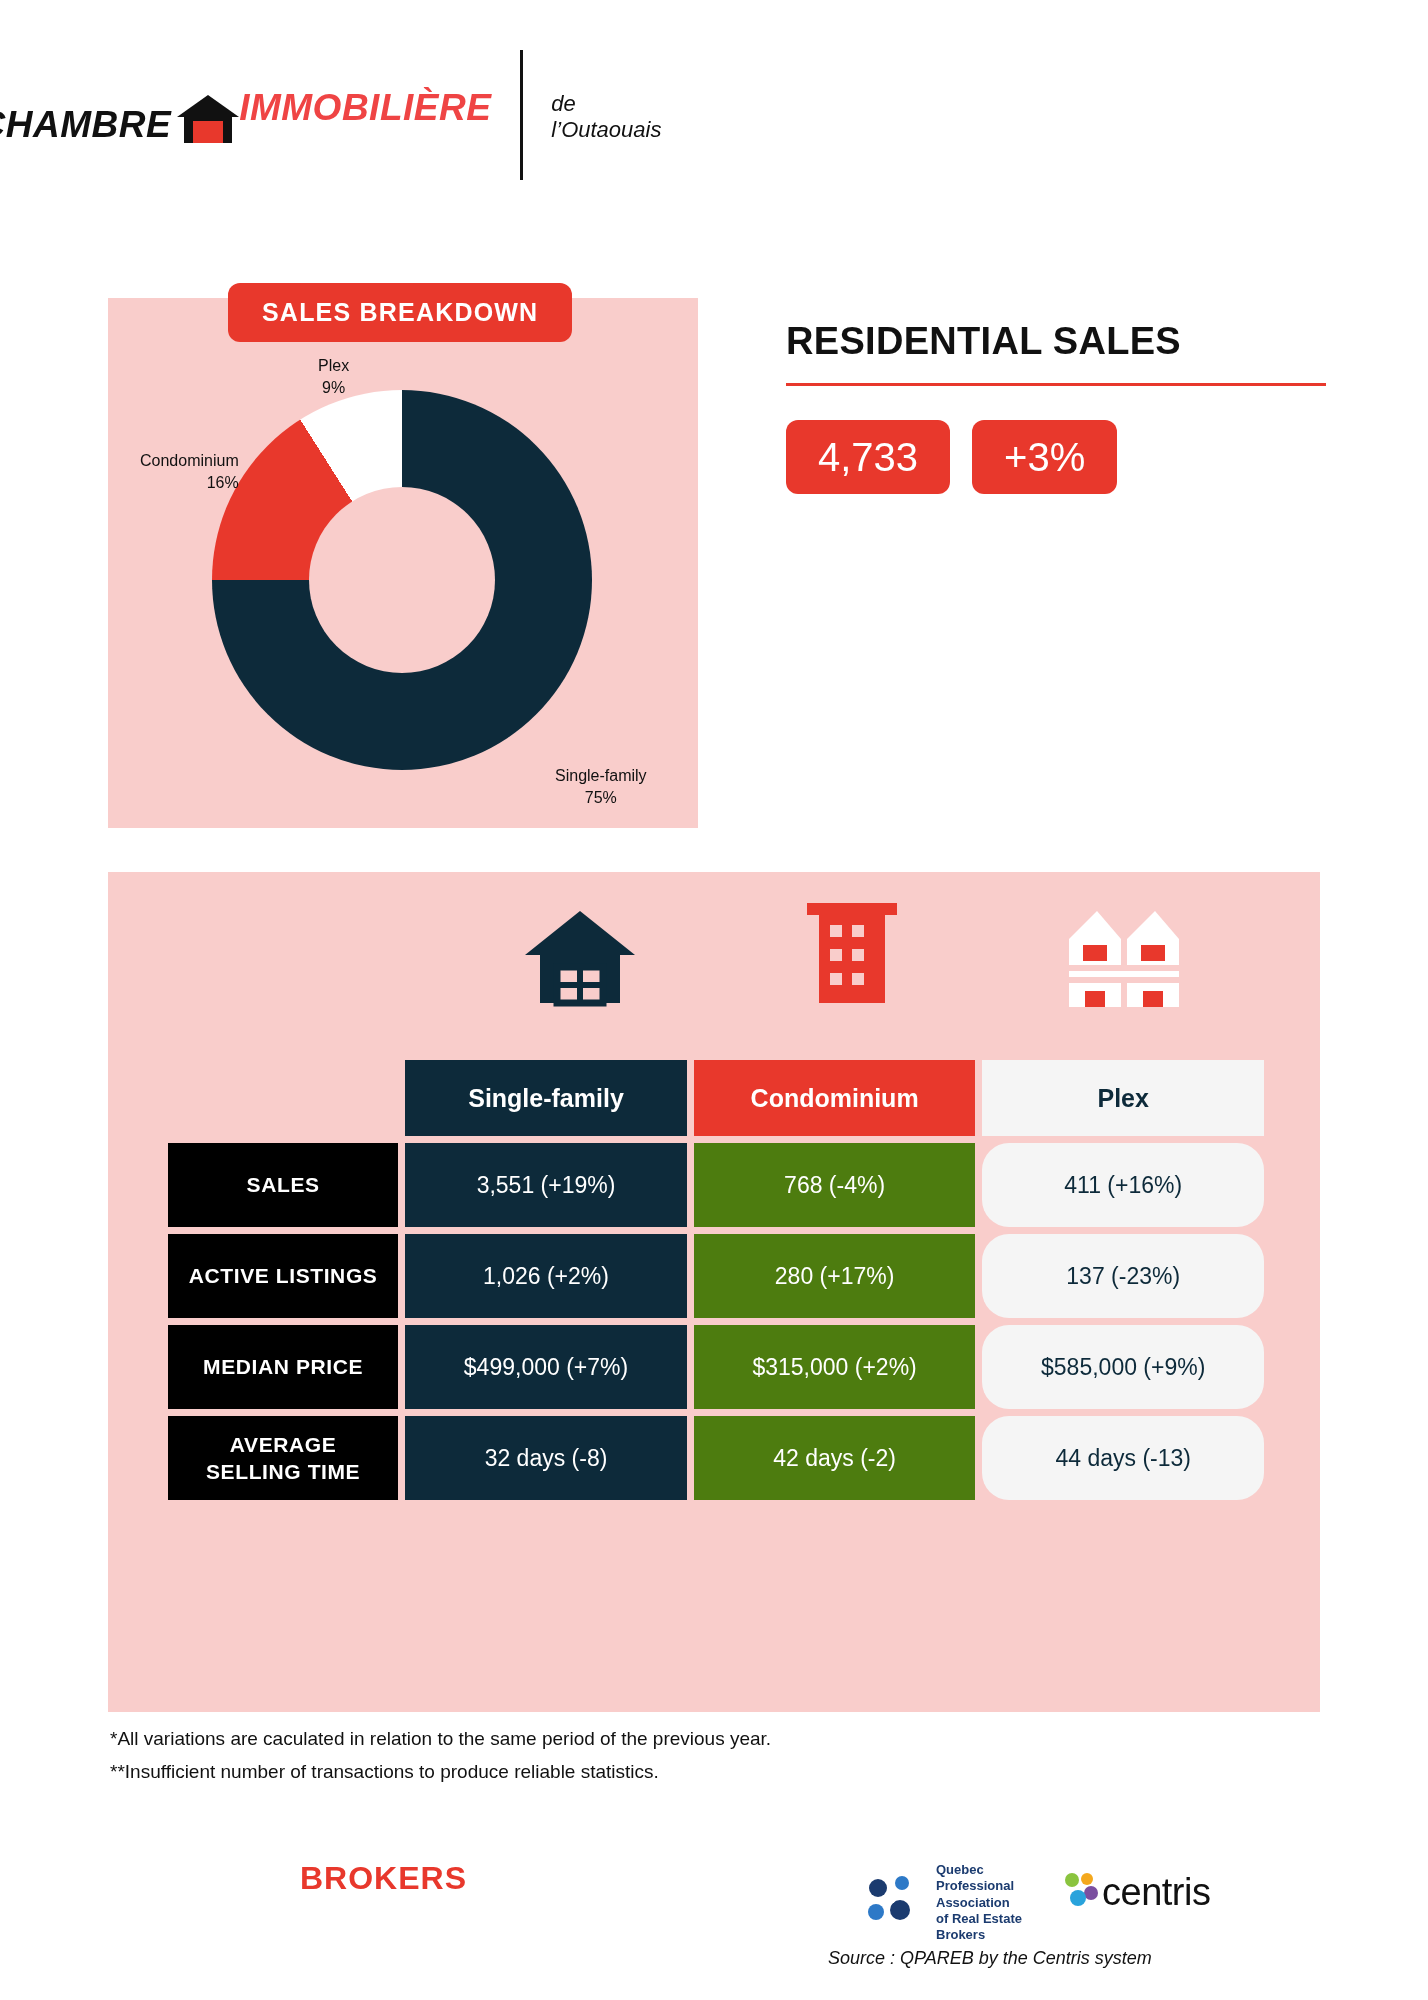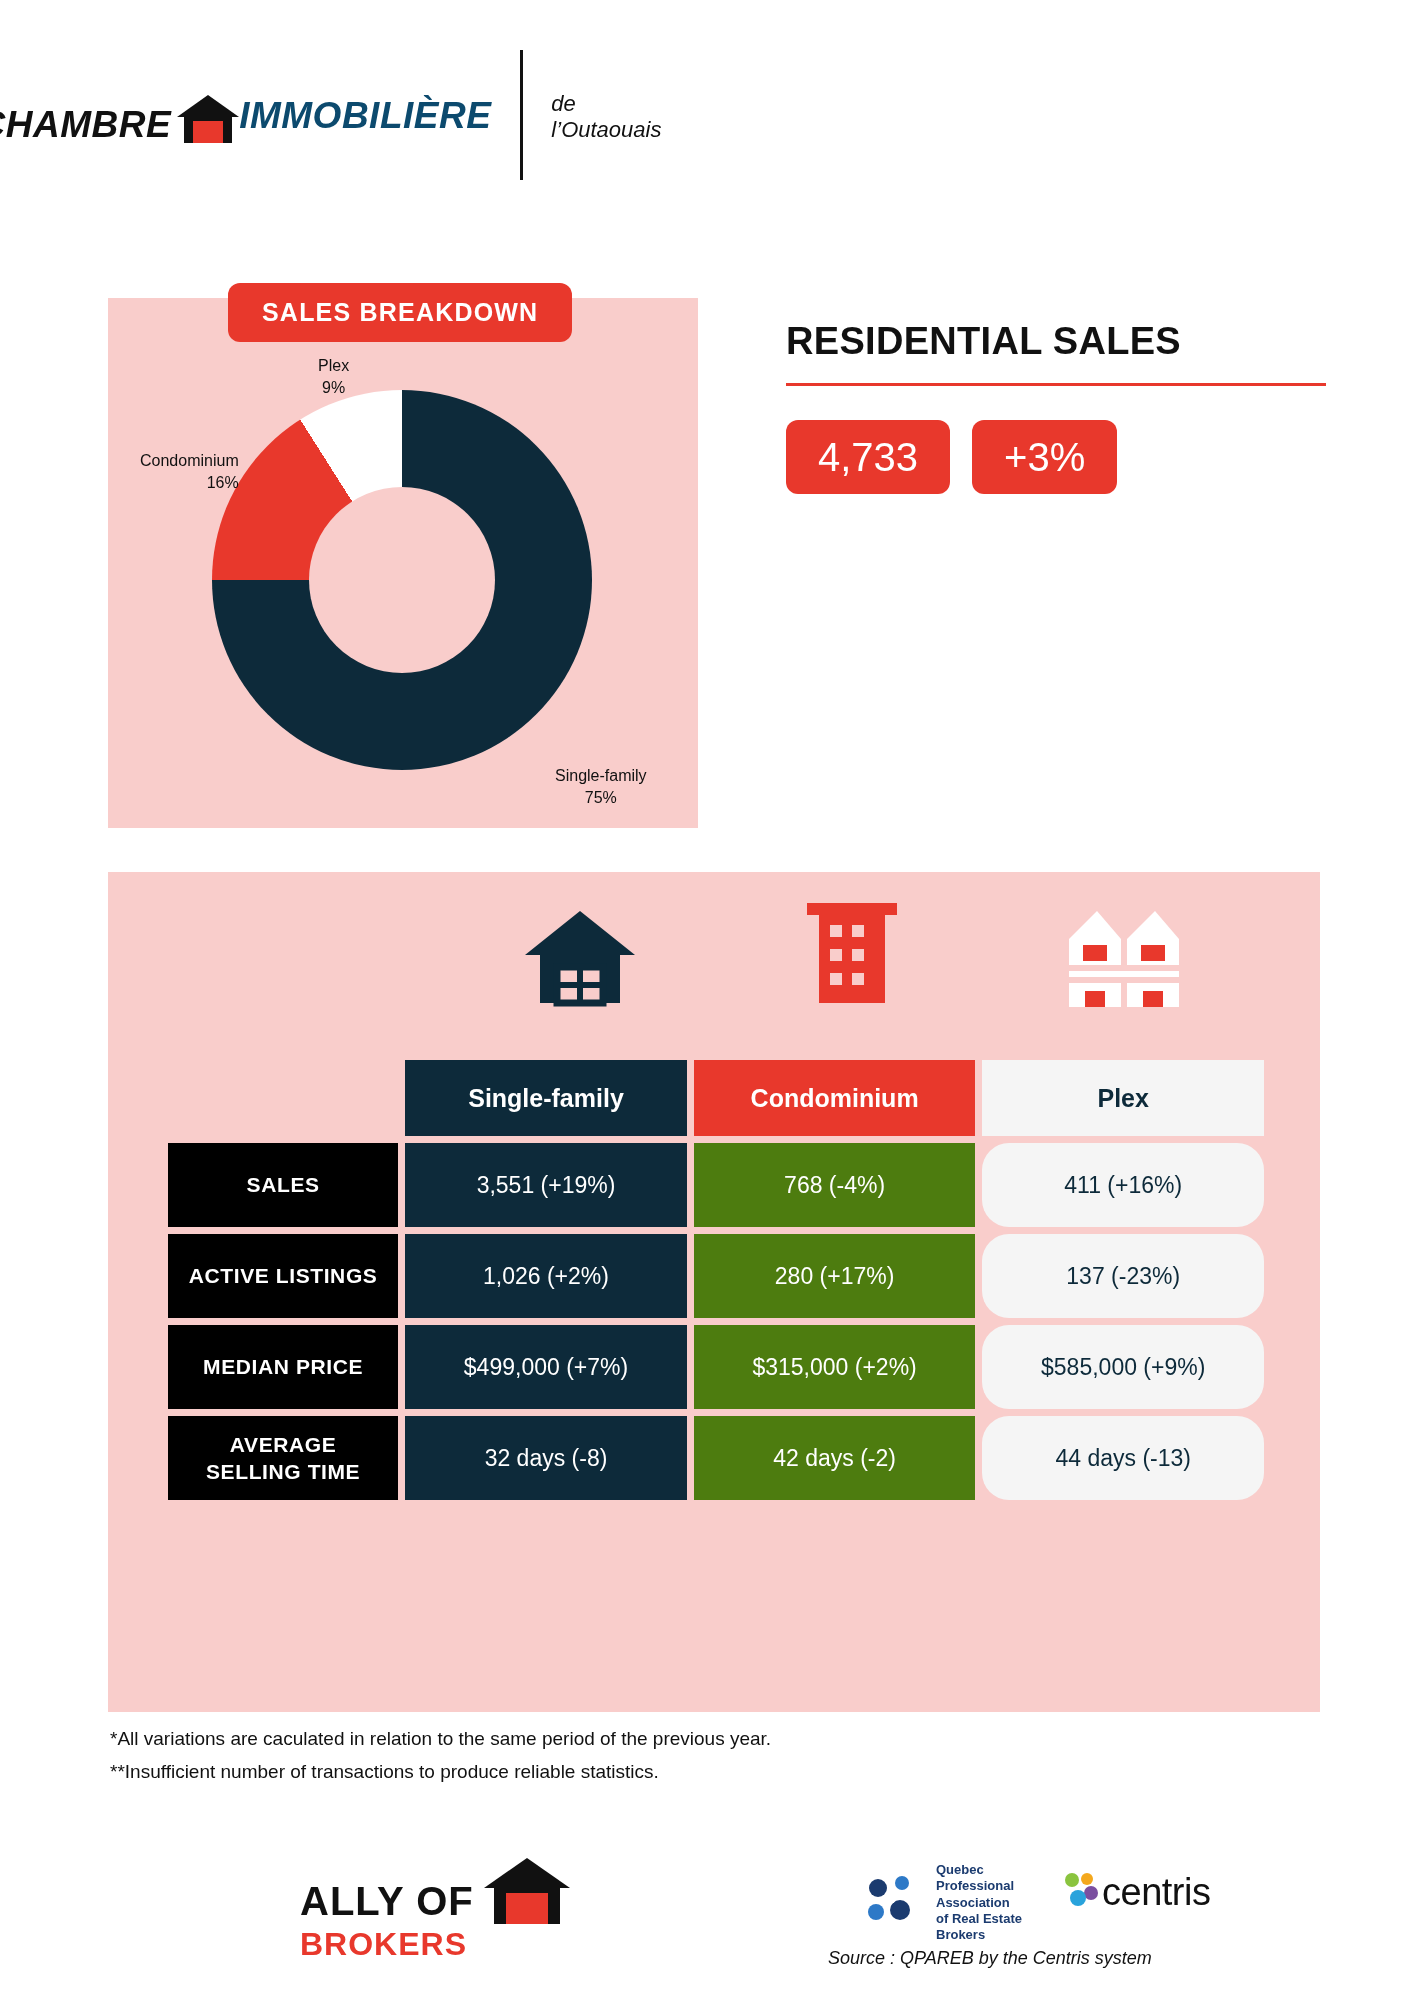--- a/index.html
+++ b/index.html
@@ -66,22 +66,22 @@
     position: absolute;
     top: 26px; left: 16px;
     width: 30px; height: 22px;
     background: #e8382c;
   }
   .logo-line2 {
     font-size: 37px;
     font-weight: bold;
     letter-spacing: 0.5px;
     line-height: 1.05;
-    color: #0c4a6e;
-    margin-top: 10px;
+    color: #ef4444;
+    margin-top: 2px;
   }
   .logo-line3 {
     font-size: 22px;
     color: #111111;
     margin-top: 4px;
     margin-left: 60px;
   }
   .header-divider {
     width: 3px;
     background: #111111;
@@ -499,28 +499,20 @@
 </div>
 
 <div class="notes">
   <div>*All variations are caculated in relation to the same period of the previous year.</div>
   <div>**Insufficient number of transactions to produce reliable statistics.</div>
 </div>
 
 <div class="footer">
 
   <div class="ally">
-    <div class="ally-l1">
-      <span>ALLY OF</span>
-      <span class="ally-house">
-        <span class="roof"></span>
-          <span class="body"></span>
-          <span class="window"></span>
-      </span>
-    </div>
     <div class="ally-l2">BROKERS</div>
   </div>
 
   <div class="qpareb">
     <span>
       <svg width="62" height="58" viewBox="0 0 62 58" aria-hidden="true">
         <circle cx="16" cy="16" r="9" fill="#1b3b6f"></circle>
         <circle cx="40" cy="11" r="7" fill="#2d79c7"></circle>
         <circle cx="14" cy="40" r="8" fill="#2d79c7"></circle>
         <circle cx="38" cy="38" r="10" fill="#1b3b6f"></circle>

